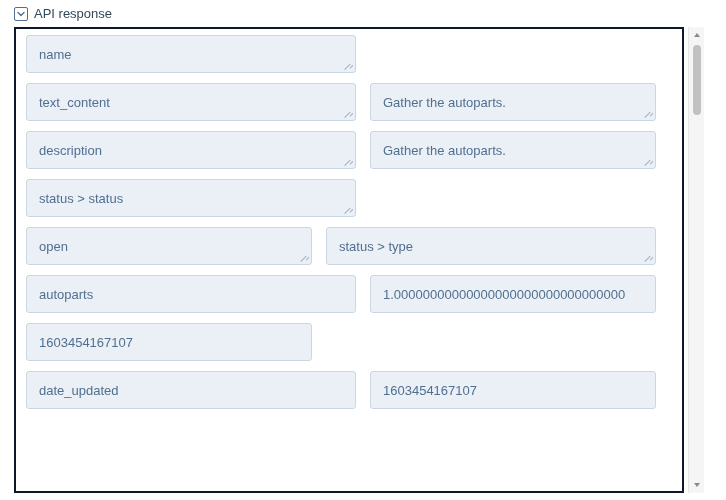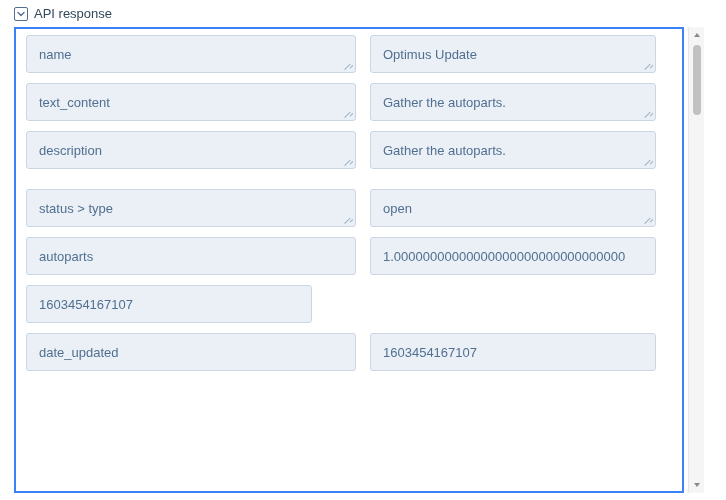--- a/index.html
+++ b/index.html
@@ -34,21 +34,21 @@
     font-size: 13px;
     color: #33475b;
   }
   .body-wrap {
     position: relative;
     display: flex;
     align-items: flex-start;
     padding-left: 14px;
   }
   .red-box {
-    border: 2px solid #3b82f6;
+    border: 2px solid #0f172a;
     width: 670px;
     height: 466px;
     overflow: hidden;
     background: #ffffff;
   }
   .rows {
     padding: 6px 10px 0 10px;
   }
   .row {
     display: flex;
@@ -141,35 +141,35 @@
     </svg>
   </span>
   <span class="section-title">API response</span>
 </div>
 
 <div class="body-wrap">
   <div class="red-box">
     <div class="rows" id="rows">
         <div class="row">
           <div class="cell left">name<span class="resize"></span></div>
-          <div class="cell right">Optimus Update<span class="resize"></span></div>
         </div>
         <div class="row">
           <div class="cell left">text_content<span class="resize"></span></div>
           <div class="cell right">Gather the autoparts.<span class="resize"></span></div>
         </div>
         <div class="row">
           <div class="cell left">description<span class="resize"></span></div>
           <div class="cell right">Gather the autoparts.<span class="resize"></span></div>
         </div>
         <div class="row">
+          <div class="cell left">status &gt; status<span class="resize"></span></div>
         </div>
         <div class="row">
+          <div class="cell right">open<span class="resize"></span></div>
           <div class="cell left">status &gt; type<span class="resize"></span></div>
-          <div class="cell right">open<span class="resize"></span></div>
         </div>
         <div class="row">
           <div class="cell left">autoparts</div>
           <div class="cell right">1.00000000000000000000000000000000</div>
         </div>
         <div class="row">
           <div class="cell right">1603454167107</div>
         </div>
         <div class="row">
           <div class="cell left">date_updated</div>

